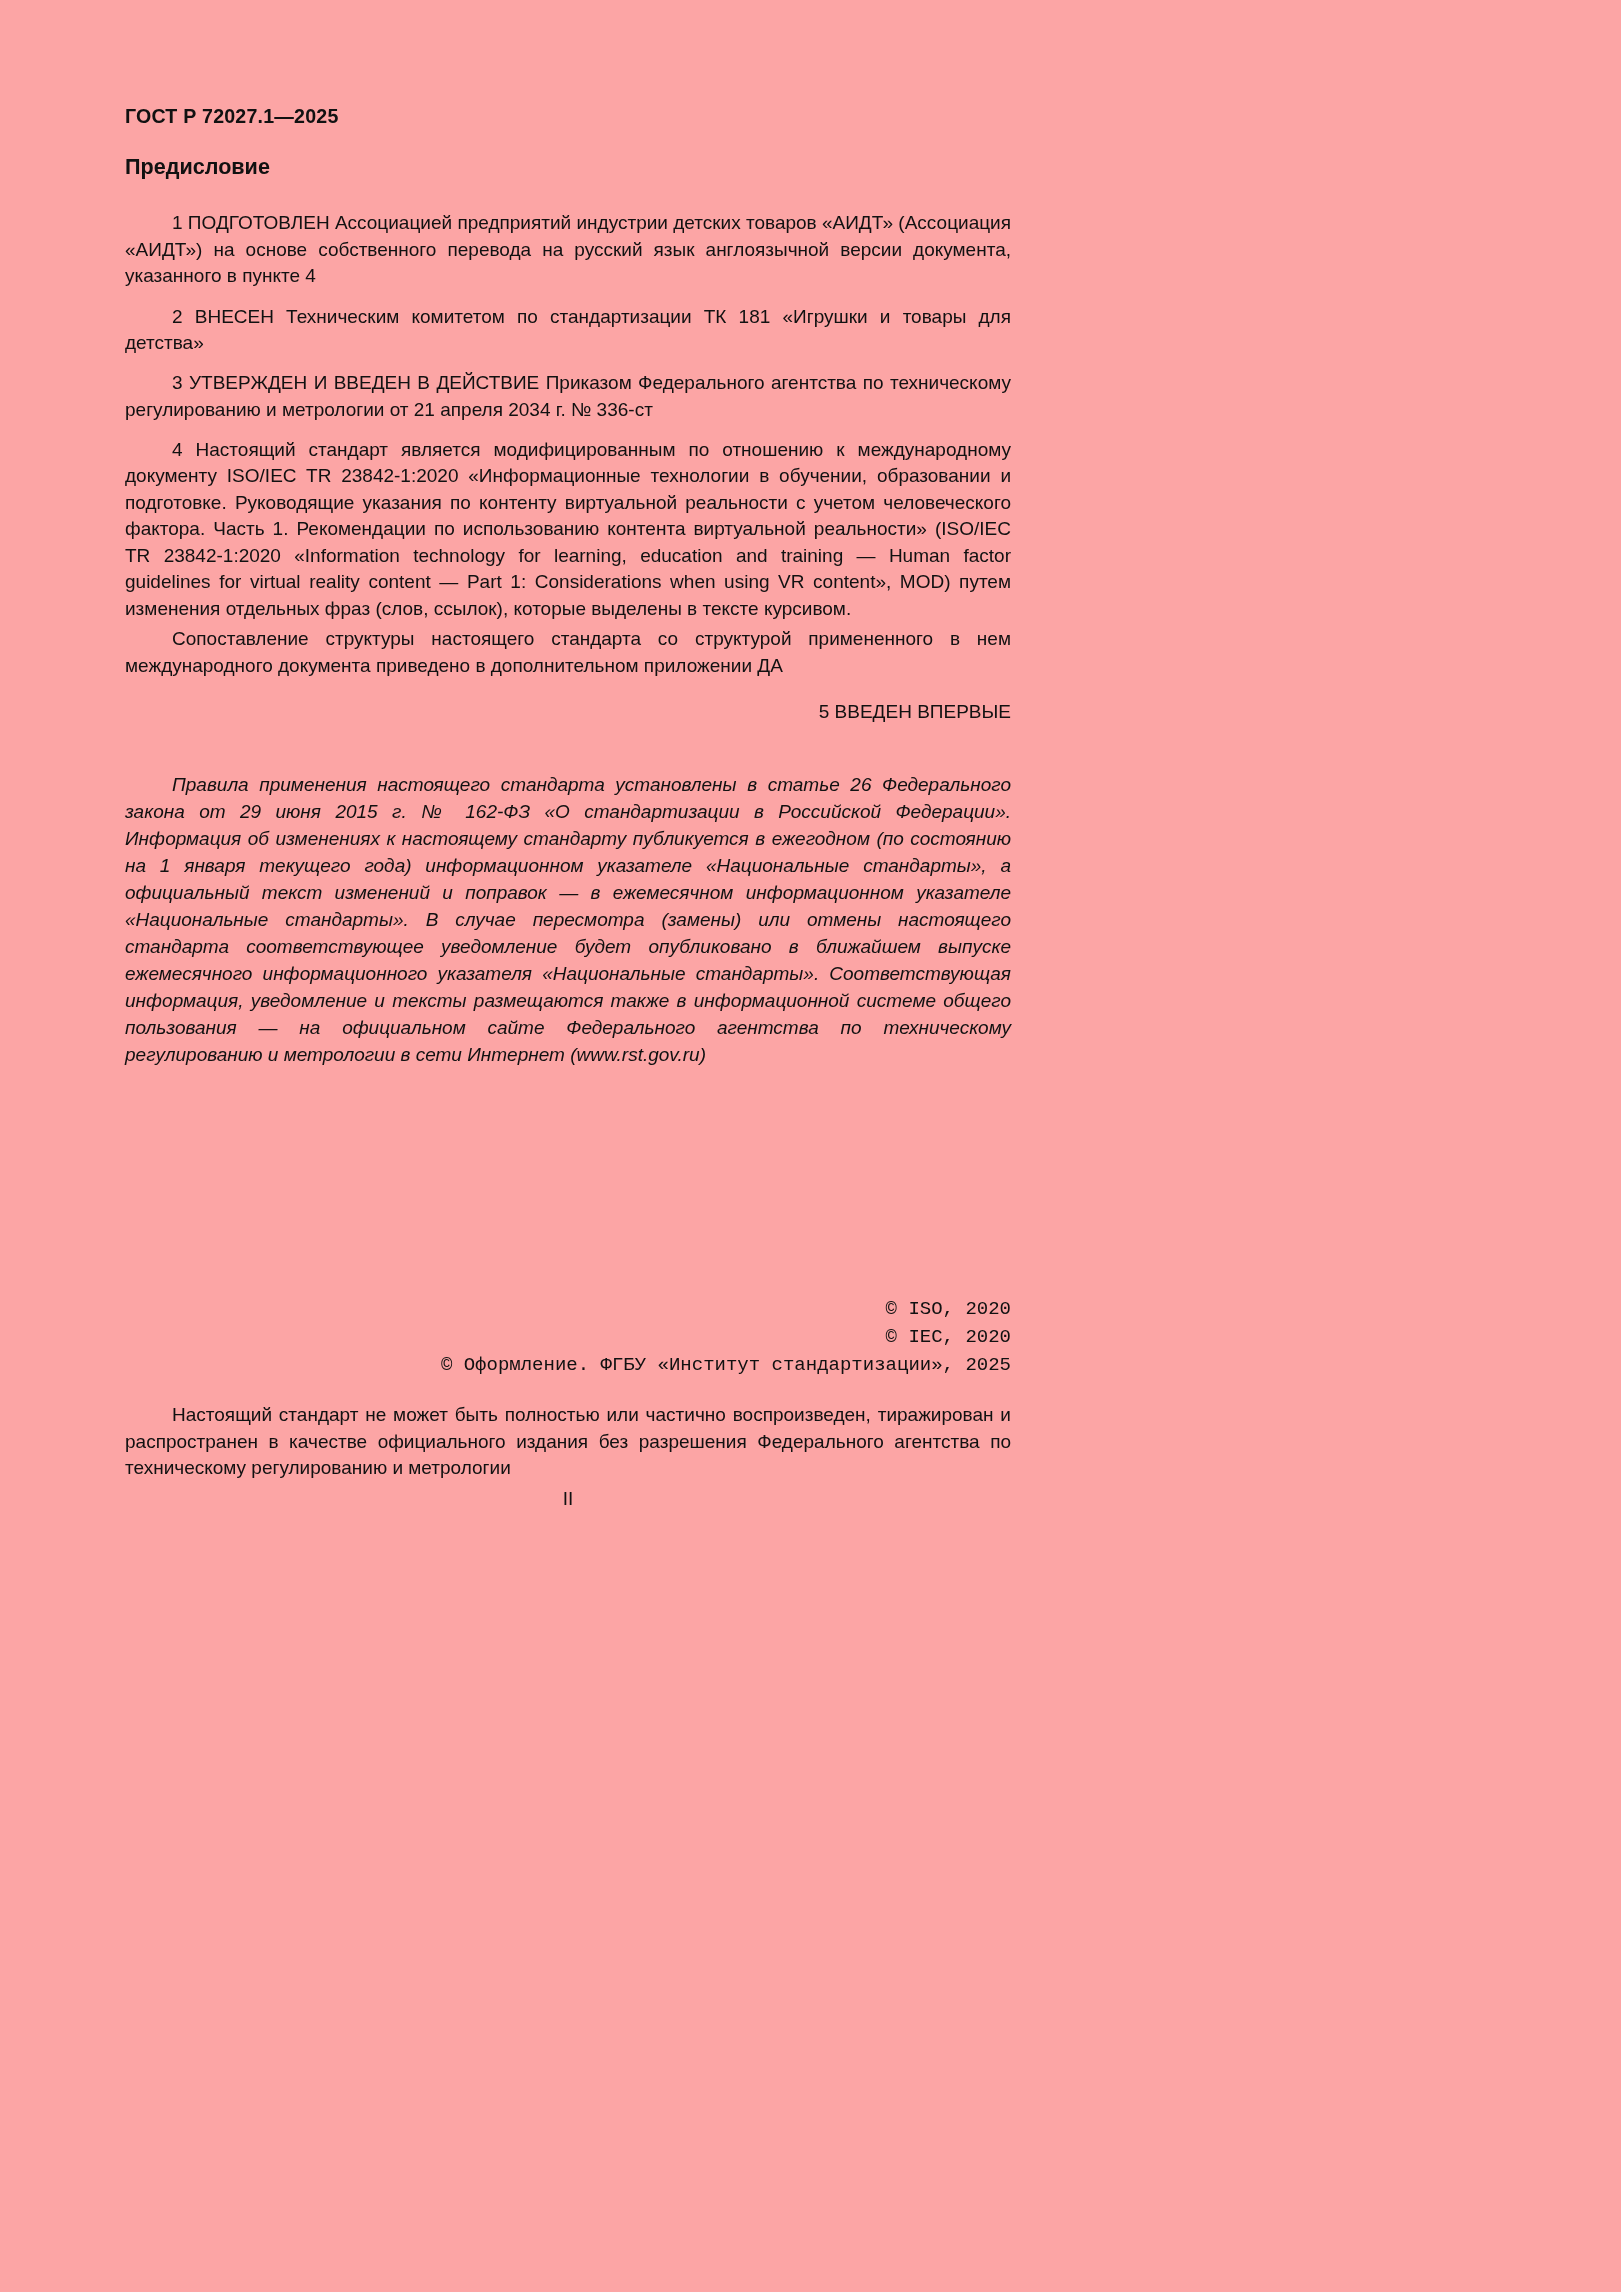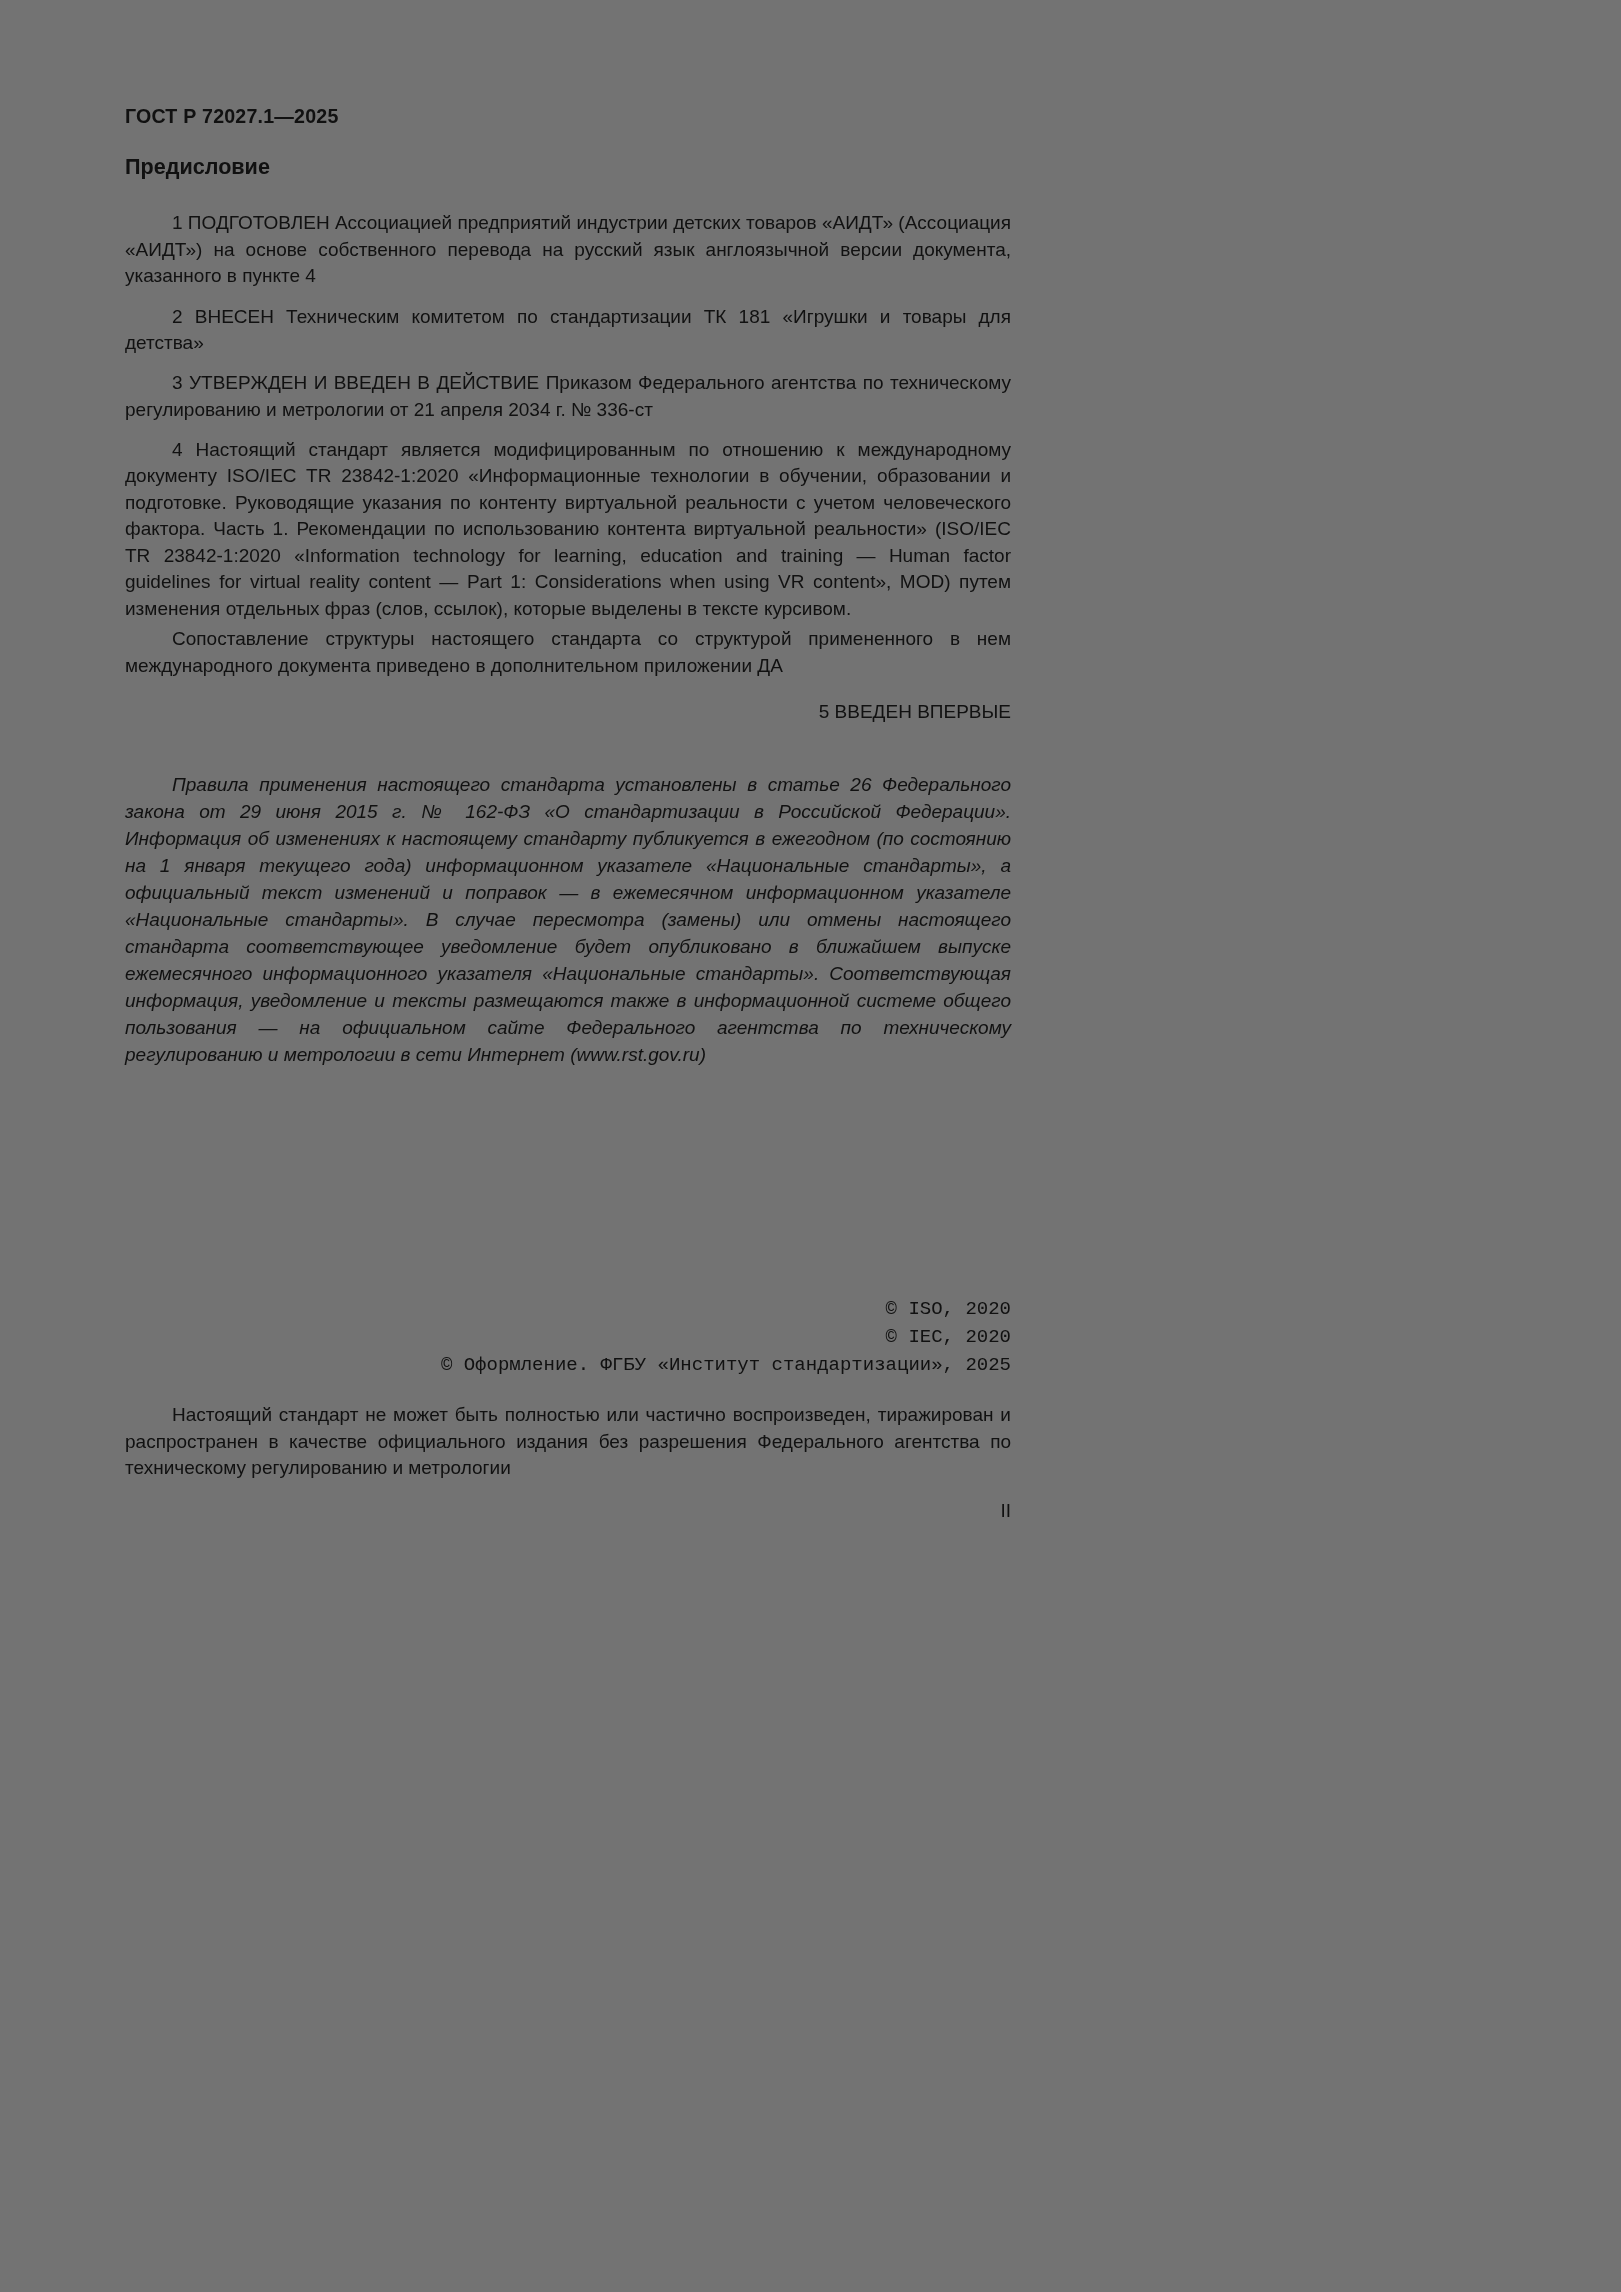--- a/index.html
+++ b/index.html
@@ -4,21 +4,21 @@
 <style>
   html, body {
     margin: 0;
     padding: 0;
     background: #ffffff;
   }
   .page {
     position: relative;
     width: 1621px;
     height: 2293px;
-    background: #737373;
+    background: #fca5a5;
     color: #111111;
     font-family: "Liberation Sans", "DejaVu Sans", sans-serif;
     overflow: hidden;
   }
   .content {
     box-sizing: border-box;
     padding-top: 104px;
     margin-left: 125px;
     width: 886px;
   }
@@ -61,24 +61,24 @@
     margin-top: 227px;
     font-size: 19px;
     line-height: 28px;
     text-align: right;
     font-family: Liberation Mono, monospace;
   }
   .para.repro {
     margin-top: 23.5px;
   }
   .page-number {
-    margin-top: 16px;
+    margin-top: 4px;
     font-size: 19px;
     line-height: 26.5px;
-    text-align: right;
+    text-align: center;
   }
 </style>
 </head>
 <body>
 
 <div class="page">
   <div class="content">
 
     <div class="doc-code">ГОСТ Р 72027.1—2025</div>
 

